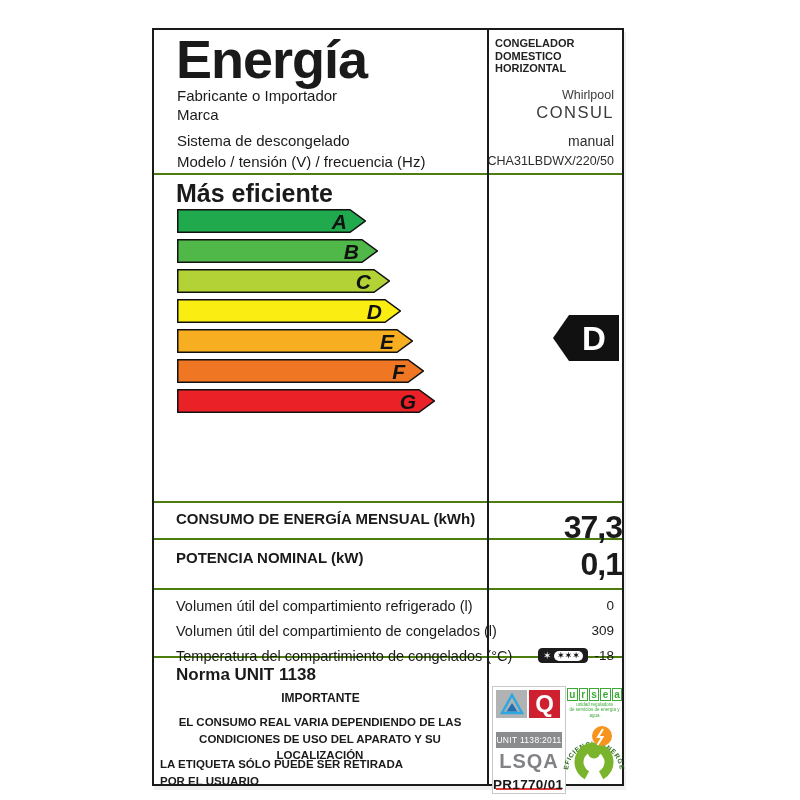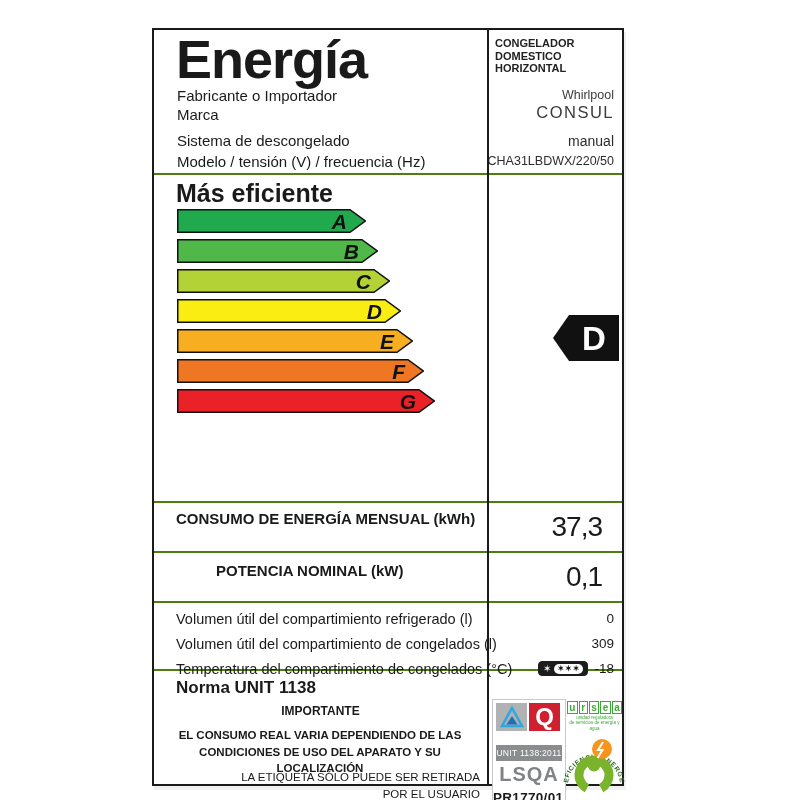--- a/index.html
+++ b/index.html
@@ -29,40 +29,40 @@
   .model-val{top:124px;font-size:12.5px;color:#2c2c2c;}
   
   .sec-arrows{height:328px;}
   .scale-cap{position:absolute;left:22px;font-size:25px;font-weight:bold;}
   .more{top:4px;}
   .less{bottom:2px;}
   .bars{position:absolute;left:23px;top:34px;}
   .bars svg{display:block;margin-bottom:6px;}
   .rating-wrap{position:absolute;right:2px;top:0;height:100%;width:133px;display:flex;align-items:center;justify-content:flex-end;}
   
-  .sec-consumo{height:50px;}
+  .sec-consumo{height:37px;}
   .sec-potencia{height:50px;}
   .row-label{position:absolute;left:22px;font-weight:bold;font-size:15px;}
   .row-sub{position:absolute;left:22px;font-size:14px;}
-  .big-val{position:absolute;right:20px;top:0px;font-size:28px;font-weight:normal;line-height:48px;letter-spacing:-1px;}
+  .big-val{position:absolute;right:0;top:0px;font-size:32px;font-weight:bold;line-height:48px;letter-spacing:-1px;}
   
   .sec-volumes{height:68px;padding:3px 0;}
   .vol-row{height:25px;display:flex;align-items:center;justify-content:space-between;padding:0 8px 0 22px;}
   .vol-label{font-size:14.5px;}
   .vol-value{font-size:13.5px;display:flex;align-items:center;gap:6px;}
   .star-badge{display:inline-flex;align-items:center;gap:3px;background:#1c1c1c;border:1px solid #1c1c1c;border-radius:4px;padding:1px 4px;}
   .star-big{color:#fff;font-size:10px;line-height:11px;}
   .star-pill{background:#fff;border-radius:6px;color:#111;font-size:8px;line-height:10px;padding:0 3px;letter-spacing:1px;font-weight:bold;}
   
   .sec-footer{height:160px;}
   .footer-left{position:absolute;left:0;top:0;width:333px;height:100%;}
   .norma{position:absolute;left:22px;top:7px;font-size:17px;font-weight:bold;}
   .imp-title{position:absolute;left:0;top:33px;width:100%;text-align:center;font-size:12px;font-weight:bold;}
   .imp-p1{position:absolute;left:6px;top:56px;width:320px;text-align:center;font-size:11.5px;font-weight:bold;white-space:pre-line;line-height:1.45;}
-  .imp-p2{position:absolute;left:6px;top:98px;width:320px;text-align:right;font-size:11.5px;font-weight:normal;white-space:pre-line;line-height:1.45;}
+  .imp-p2{position:absolute;left:6px;top:98px;width:320px;text-align:left;font-size:11.5px;font-weight:bold;white-space:pre-line;line-height:1.45;}
   .footer-right{position:absolute;left:335px;top:0;width:133px;height:100%;}
   .cert-box{position:absolute;left:3px;top:28px;width:66px;background:#fff;border:1px solid #c9c9c9;padding:3px;}
   .cert-row{display:flex;gap:2px;}
   .latu-square{width:31px;height:28px;background:#b0b2b4;display:flex;align-items:center;justify-content:center;}
   .q-square{width:31px;height:28px;background:#cf2030;color:#fff;font-size:24px;font-weight:bold;display:flex;align-items:center;justify-content:center;line-height:1;}
   .unit-bar{margin-top:14px;background:#8a8c8e;color:#fff;font-size:8.5px;text-align:center;padding:3px 0;letter-spacing:0.3px;}
   .lsqa{margin-top:2px;font-size:20px;font-weight:bold;color:#808285;letter-spacing:1px;text-align:center;line-height:1.1;border-bottom:2px solid #e23b3e;padding-bottom:16px;}
   .ursea{position:absolute;left:78px;top:30px;width:55px;}
   .ursea-letters{display:flex;gap:1px;justify-content:center;}
   .ursea-letters span{border:1px solid #3baa35;color:#3baa35;font-weight:bold;font-size:10px;line-height:11px;padding:0 1.5px;}
@@ -131,21 +131,21 @@
       </svg>
     </div>
   </div>
 
   <div class="section sec-consumo bb">
     <div class="row-label" style="top:7px;">CONSUMO DE ENERGÍA MENSUAL (kWh)</div>
     <div class="big-val">37,3</div>
   </div>
 
   <div class="section sec-potencia bb">
-    <div class="row-label" style="top:9px;margin-left:40px;">POTENCIA NOMINAL (kW)</div>
+    <div class="row-label" style="top:9px;">POTENCIA NOMINAL (kW)</div>
     <div class="big-val">0,1</div>
   </div>
 
   <div class="section sec-volumes bb">
     <div class="vol-row">
       <span class="vol-label">Volumen útil del compartimiento refrigerado (l)</span>
       <span class="vol-value">0</span>
     </div>
     <div class="vol-row">
       <span class="vol-label">Volumen útil del compartimiento de congelados (l)</span>

